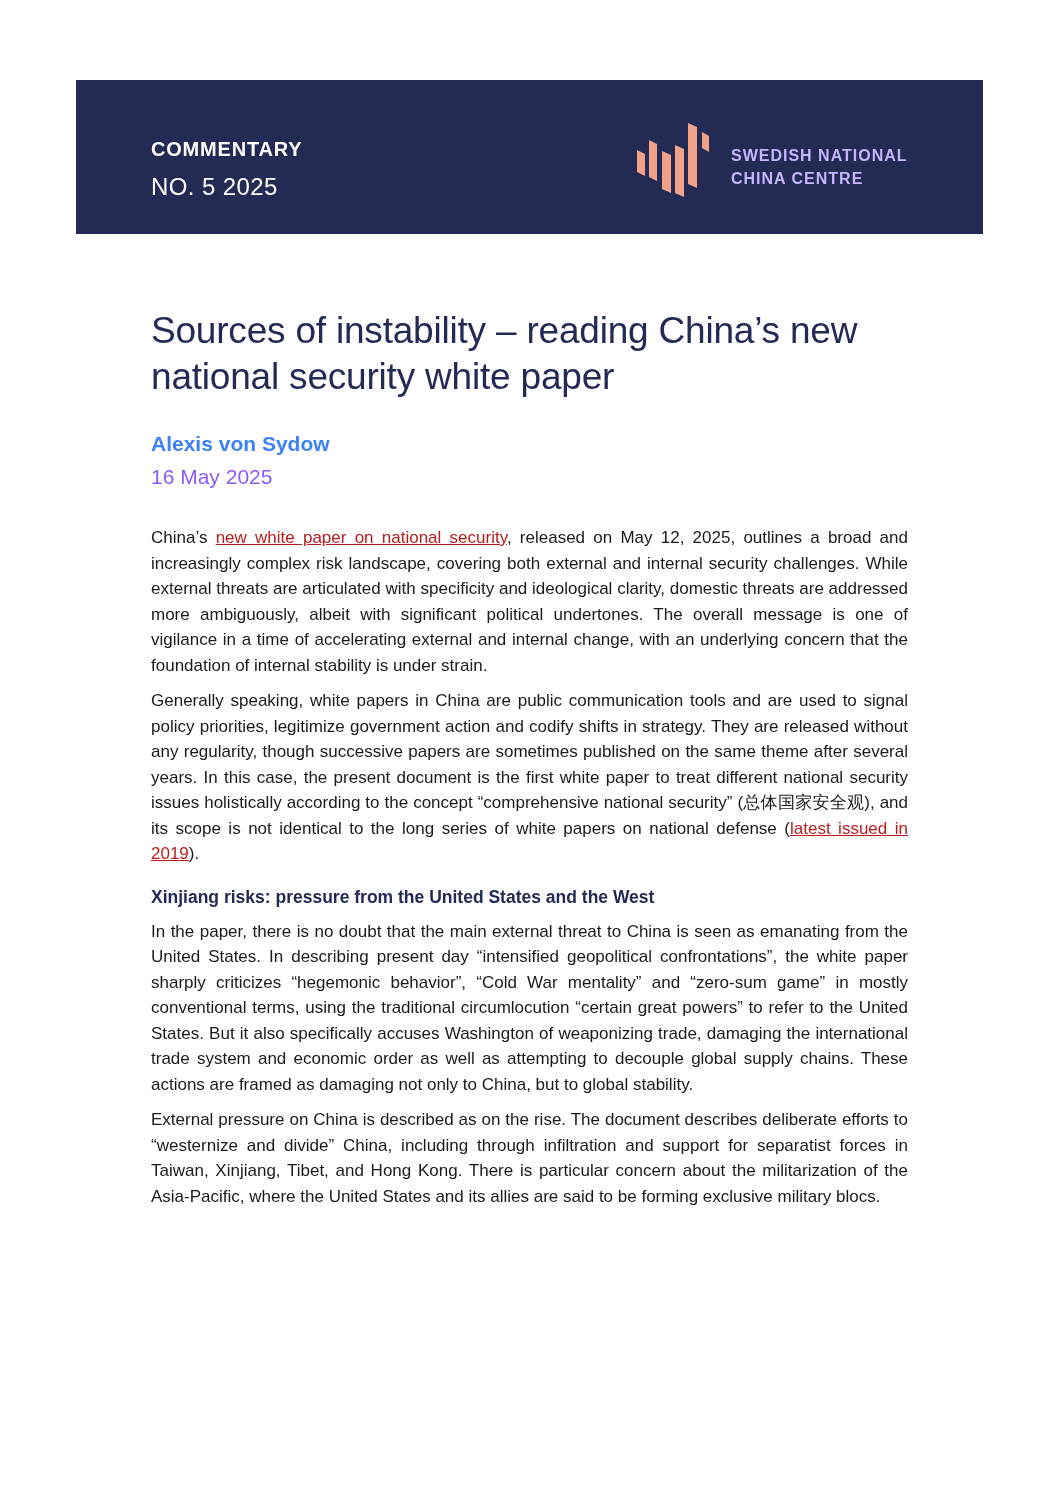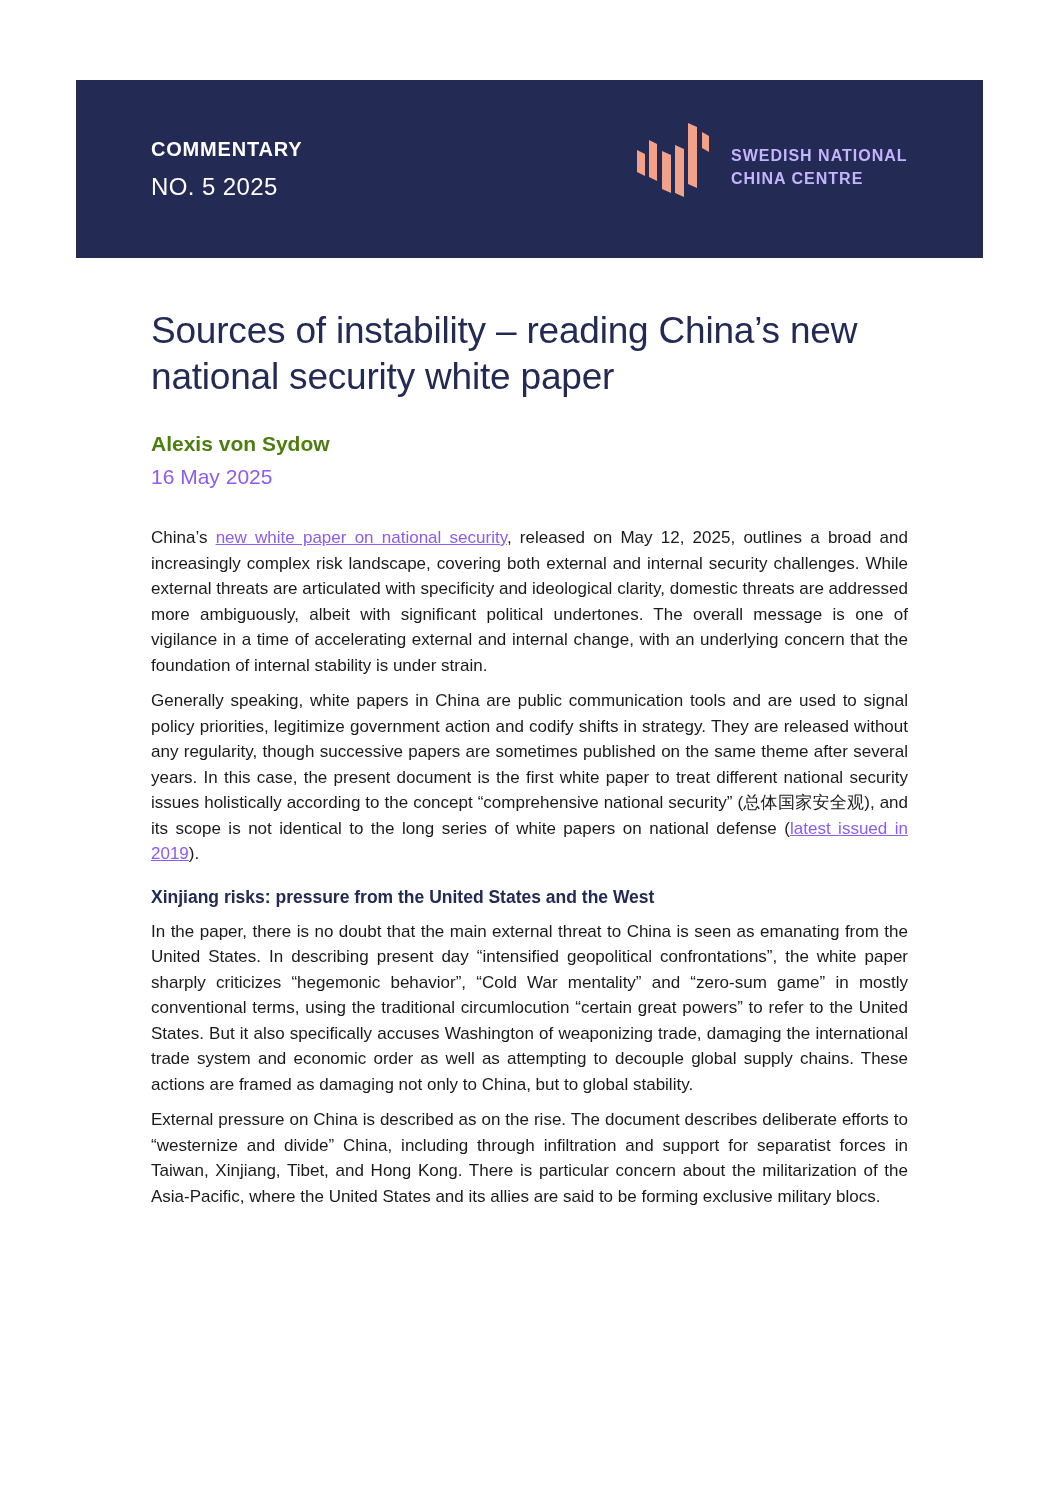--- a/index.html
+++ b/index.html
@@ -12,21 +12,21 @@
     color: #1a1a1a;
     overflow: hidden;
   }
 
   
   .band {
     position: absolute;
     left: 76px;
     top: 80px;
     width: 907px;
-    height: 178px;
+    height: 154px;
     background: #232a54;
   }
   .band-kicker-group {
     position: absolute;
     left: 75px;
     top: 58px;
     color: #ffffff;
   }
   .kicker {
     font-size: 20px;
@@ -67,21 +67,21 @@
   .title {
     margin-top: 50px;
     color: #232a54;
     font-size: 37px;
     line-height: 46px;
     font-weight: normal;
     letter-spacing: -0.2px;
   }
   .author {
     margin-top: 32px;
-    color: #4d7c0f;
+    color: #3b82f6;
     font-size: 21px;
     font-weight: bold;
   }
   .date {
     margin-top: 9px;
     color: #8b5cf6;
     font-size: 21px;
   }
   .body-text { margin-top: 36px; }
   .body-text p {
@@ -92,21 +92,21 @@
     margin-bottom: 10px;
   }
   .section-heading {
     margin-top: 20px;
     margin-bottom: 11px;
     color: #232a54;
     font-size: 17.5px;
     font-weight: bold;
   }
   a.link {
-    color: #8b5cf6;
+    color: #b91c1c;
     text-decoration: underline;
     cursor: pointer;
   }
 </style>
 </head>
 <body>
 
 <div class="band">
   <div class="band-kicker-group">
     <div class="kicker">COMMENTARY</div>

